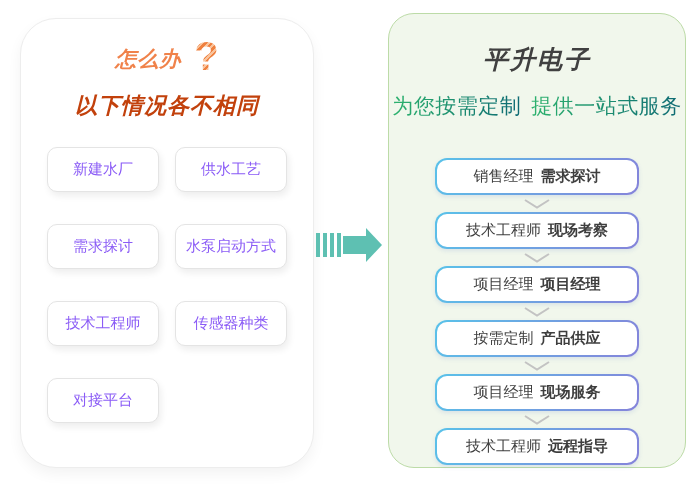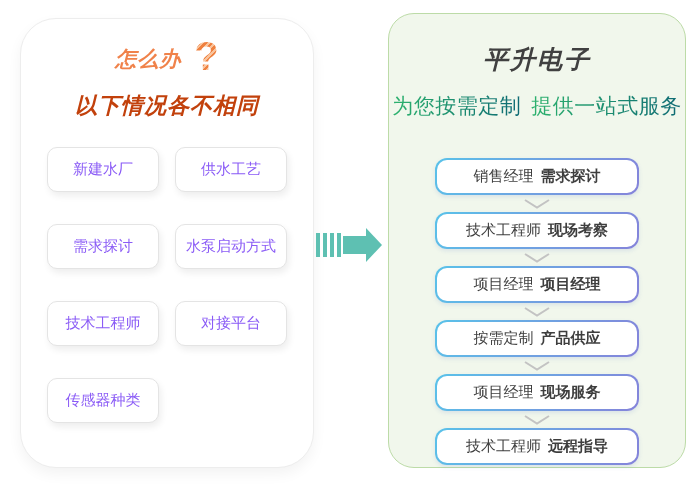--- a/index.html
+++ b/index.html
@@ -81,22 +81,22 @@
       <span class="lp-title">怎么办</span>
       <span class="q-icon">?</span>
     </div>
     <div class="lp-subtitle">以下情况各不相同</div>
     <div class="situation-grid">
         <div class="grid-box">新建水厂</div>
         <div class="grid-box">供水工艺</div>
         <div class="grid-box">需求探讨</div>
         <div class="grid-box">水泵启动方式</div>
         <div class="grid-box">技术工程师</div>
+        <div class="grid-box">传感器种类</div>
         <div class="grid-box">对接平台</div>
-        <div class="grid-box">传感器种类</div>
       </div>
   </div>
 
   <div class="arrow-wrap" style="color: rgb(94, 192, 178);">
     <svg width="66" height="36" viewBox="0 0 66 36">
       <rect x="0" y="6" width="4" height="24" fill="currentColor"></rect>
       <rect x="7" y="6" width="4" height="24" fill="currentColor"></rect>
       <rect x="14" y="6" width="4" height="24" fill="currentColor"></rect>
       <rect x="21" y="6" width="4" height="24" fill="currentColor"></rect>
       <rect x="27" y="9" width="24" height="18" fill="currentColor"></rect>

